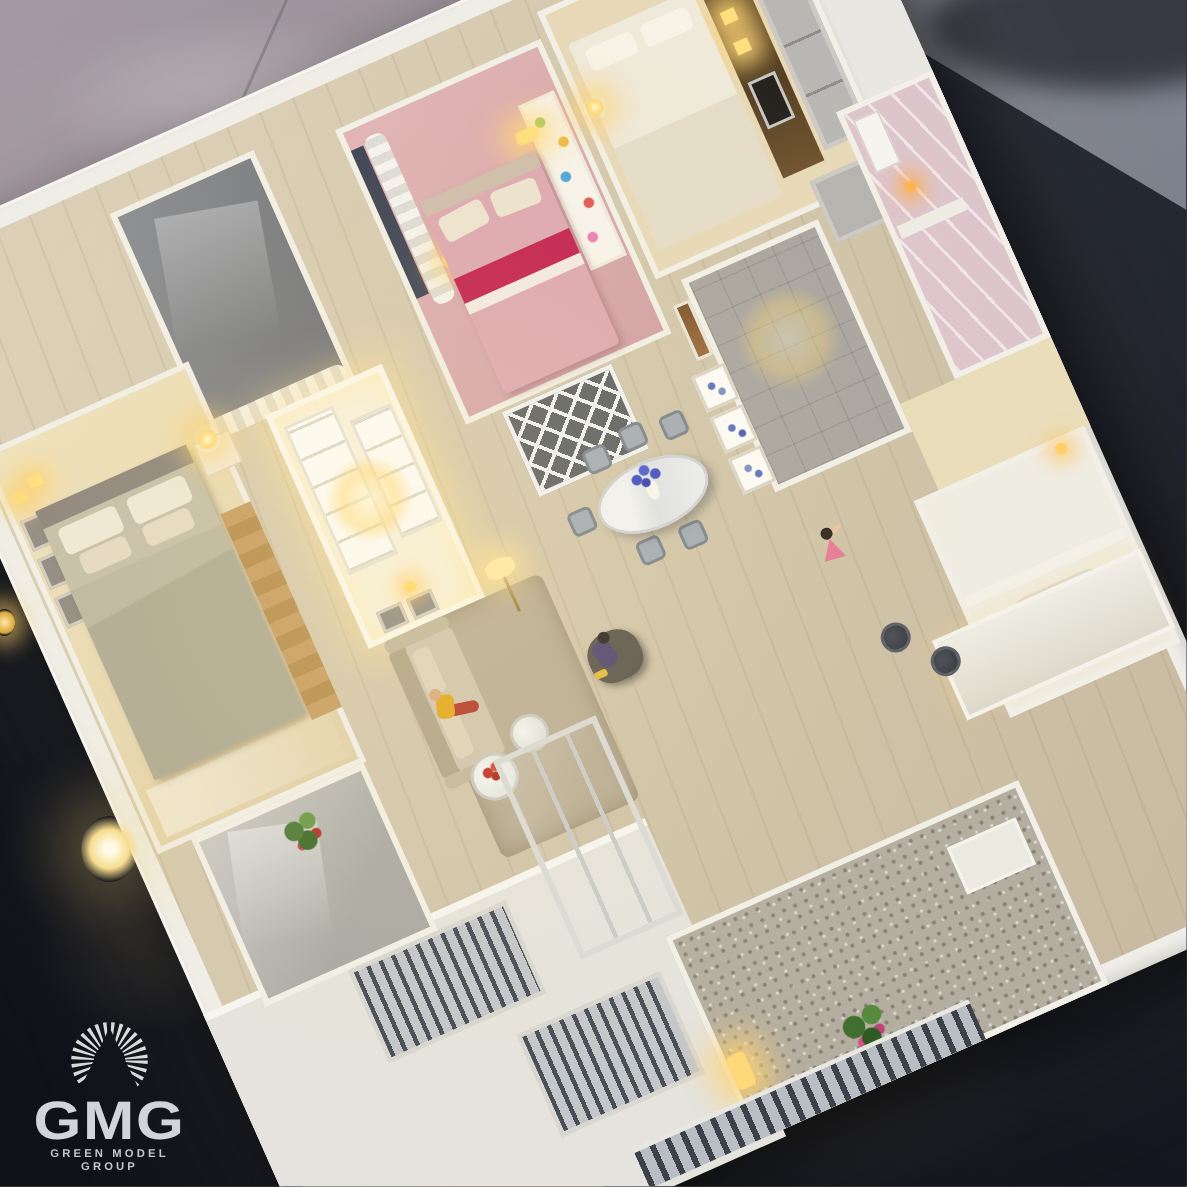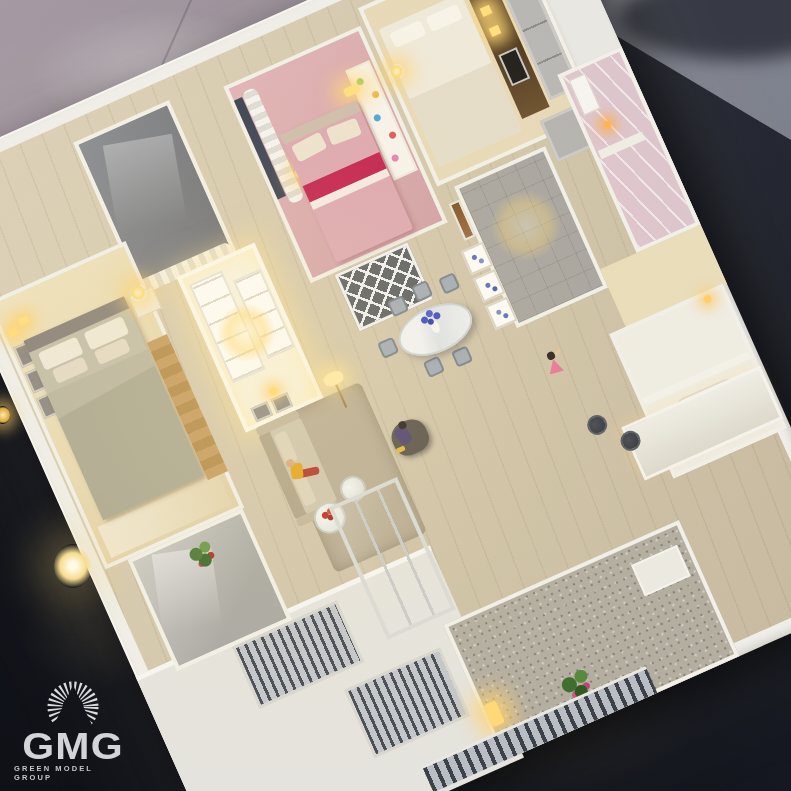--- a/index.html
+++ b/index.html
@@ -11,21 +11,21 @@
   .gl{position:absolute;border-radius:50%;
       background:radial-gradient(circle,#fff6cf 0%,#ffd873 45%,rgba(255,200,90,0) 72%);}
   .frame3{position:absolute;box-sizing:border-box;background:#8f8a83;border:2px solid #d2cdc3;}
   .dchair{position:absolute;width:17px;height:17px;background:#a2aab5;border:2px solid #78818d;
           border-radius:4px;box-sizing:border-box;}
   .shelf{position:absolute;background:#fdfcf8;border:2px solid #e6e2d4;box-sizing:border-box;
          background-image:repeating-linear-gradient(0deg,#ddd8c9 0 2px,transparent 2px 20px);}
   .pillow{position:absolute;background:#efe8d6;border-radius:4px;}
   .wm-title{color:#e2e3e6;font-weight:bold;font-size:36px;letter-spacing:1px;
             transform:scaleX(1.14);transform-origin:center;text-align:center;}
-  .wm-sub{color:#d2d3d7;font-weight:bold;font-size:7.5px;letter-spacing:2.1px;}
+  .wm-sub{color:#d2d3d7;font-weight:bold;font-size:7.5px;letter-spacing:2.1px;text-align:center;}
 </style>
 </head>
 <body>
 
 <div id="stage">
 
   <div class="p" style="left:0;top:0;width:791px;height:791px;clip-path:polygon(0 0,440px 0,0 196px);
               background:linear-gradient(118deg,#a59aa4,#8e8691 55%,#847c87);"></div>
   <div class="p" style="left:30px;top:10px;width:260px;height:120px;border-radius:50%;
               background:radial-gradient(closest-side,rgba(255,255,255,.28),rgba(255,255,255,0));

